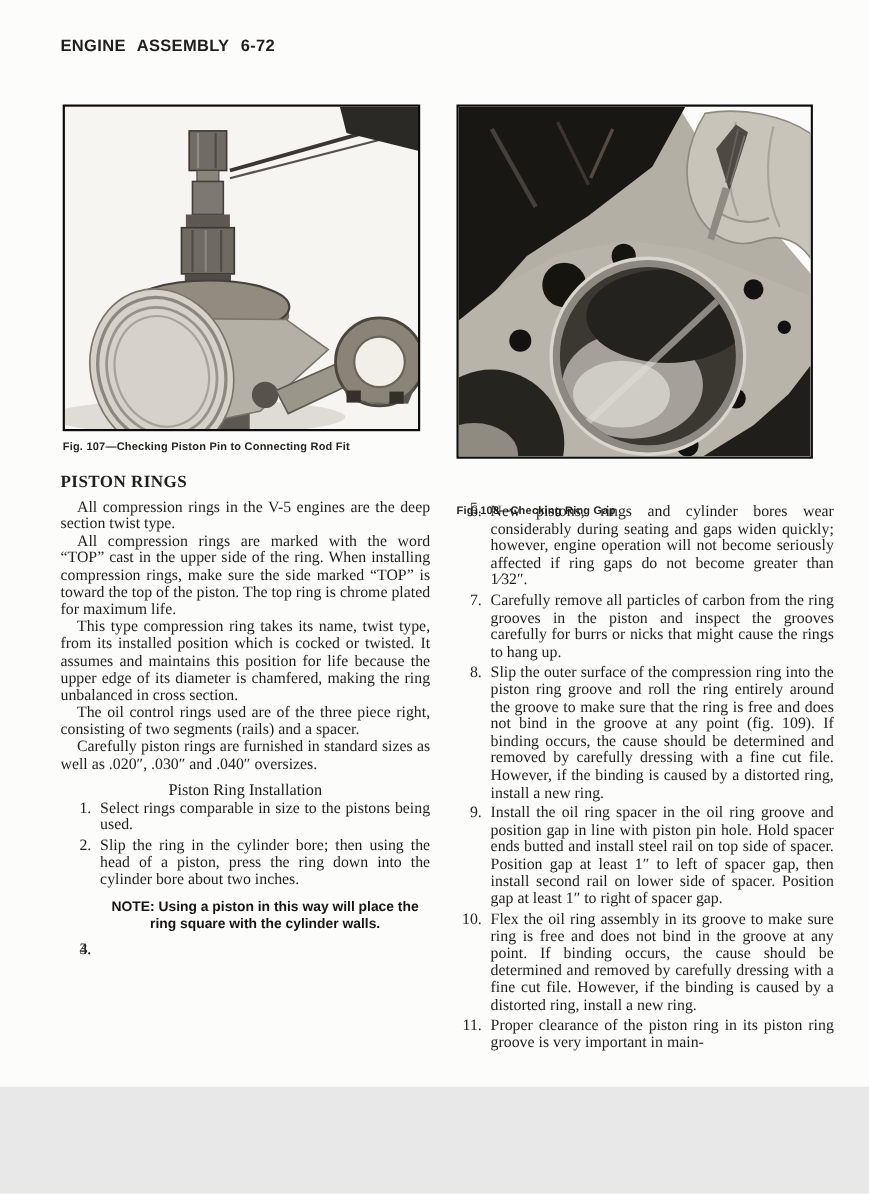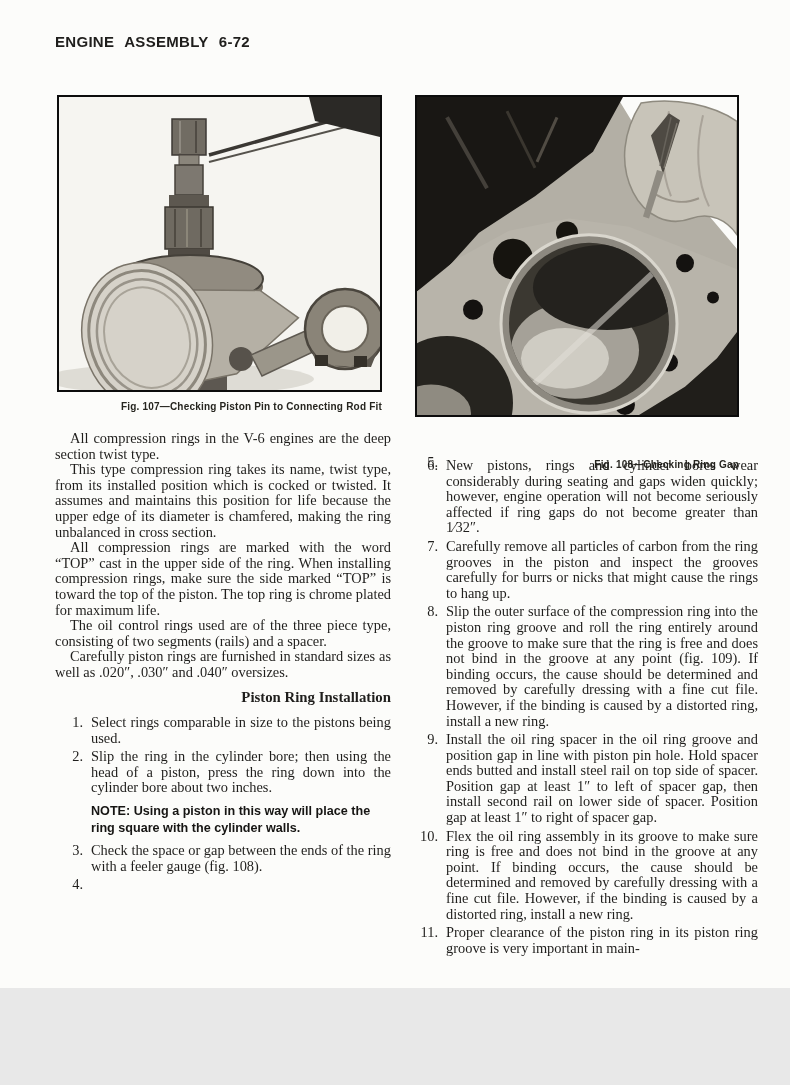--- a/index.html
+++ b/index.html
@@ -5,33 +5,33 @@
   html,body{margin:0;padding:0;background:#e8e8e8;}
   .page{position:relative;width:790px;height:988px;background:#fcfcfa;color:#1f1e1c;
         font-family:"Liberation Serif",serif;overflow:hidden;}
   .header{position:absolute;left:55px;top:33px;font-family:"Liberation Sans",sans-serif;
           font-weight:bold;font-size:15px;letter-spacing:.3px;word-spacing:6px;}
   .figframe{position:absolute;border:2px solid #0c0c0c;overflow:hidden;background:#f6f5f1;}
   .fig107{left:57px;top:95px;width:321px;height:293px;}
   .fig108{left:415px;top:95px;width:320px;height:318px;}
   .figframe svg{display:block;width:100%;height:100%;}
   .cap{position:absolute;font-family:"Liberation Sans",sans-serif;font-weight:bold;
-       font-size:10px;text-align:right;color:#26251f;letter-spacing:.2px;}
+       font-size:10px;text-align:left;color:#26251f;letter-spacing:.2px;}
   .cap107{left:57px;top:401px;width:325px;}
   .cap108{left:415px;top:429px;width:324px;margin-top:30px;}
   .col{position:absolute;font-size:14.4px;line-height:15.6px;text-align:justify;}
   .leftcol{left:55px;top:431px;width:336px;}
   .rightcol{left:410px;top:455px;width:348px;}
   .h2{font-weight:bold;font-size:15.5px;letter-spacing:.4px;margin:0 0 7px 0;text-align:left;}
-  .h3{font-weight:bold;font-size:14.8px;margin:9px 0 10px 0;text-align:right;}
+  .h3{font-weight:normal;font-size:14.8px;margin:9px 0 0 0;text-align:center;}
   .p{margin:0;text-indent:15px;}
   .li{position:relative;padding-left:36px;margin:0 0 3px 0;}
   .num{position:absolute;left:0;top:0;width:28px;text-align:right;}
   .note{margin:7px 0 7px 36px;font-family:"Liberation Sans",sans-serif;font-weight:bold;
-        font-size:12.6px;line-height:16.5px;text-align:left;color:#161513;}
+        font-size:12.6px;line-height:16.5px;text-align:center;color:#161513;}
 </style>
 </head>
 <body>
 
 <div class="page">
 
   <div class="header">ENGINE ASSEMBLY 6-72</div>
 
   <div class="figframe fig107">
     <svg viewBox="0 0 321 293" preserveAspectRatio="none">
@@ -126,41 +126,41 @@
 
       <polygon points="234,38 252,16 263,23 246,76" fill="#4e4a43"></polygon>
       <line x1="247" y1="70" x2="260" y2="26" stroke="#7b766d" stroke-width="1.5"></line>
       <line x1="243" y1="68" x2="254" y2="20" stroke="#67635b" stroke-width="1.5"></line>
       <polygon points="240,72 247,74 232,120 226,118" fill="#8f8b82"></polygon>
     </svg>
   </div>
   <div class="cap cap108">Fig. 108—Checking Ring Gap</div>
 
   <div class="col leftcol">
-    <p class="p">All compression rings in the V-6 engines are the deep section twist type.</p>
+    <div class="h2">PISTON RINGS</div>
+    <p class="p">All compression rings in the V-5 engines are the deep section twist type.</p>
+    <p class="p">All compression rings are marked with the word “TOP” cast in the upper side of the ring. When installing compression rings, make sure the side marked “TOP” is toward the top of the piston. The top ring is chrome plated for maximum life.</p>
     <p class="p">This type compression ring takes its name, twist type, from its installed position which is cocked or twisted. It assumes and maintains this position for life because the upper edge of its diameter is chamfered, making the ring unbalanced in cross section.</p>
-    <p class="p">All compression rings are marked with the word “TOP” cast in the upper side of the ring. When installing compression rings, make sure the side marked “TOP” is toward the top of the piston. The top ring is chrome plated for maximum life.</p>
-    <p class="p">The oil control rings used are of the three piece type, consisting of two segments (rails) and a spacer.</p>
+    <p class="p">The oil control rings used are of the three piece right, consisting of two segments (rails) and a spacer.</p>
     <p class="p">Carefully piston rings are furnished in standard sizes as well as .020″, .030″ and .040″ oversizes.</p>
     <div class="h3">Piston Ring Installation</div>
 
     <div class="li">
       <span class="num">1.</span>
       <div>Select rings comparable in size to the pistons being used.</div>
     </div>
     <div class="li">
       <span class="num">2.</span>
       <div>Slip the ring in the cylinder bore; then using the head of a piston, press the ring down into the cylinder bore about two inches.</div>
     </div>
 
     <div class="note">NOTE: Using a piston in this way will place the ring square with the cylinder walls.</div>
 
     <div class="li">
       <span class="num">3.</span>
-      <div>Check the space or gap between the ends of the ring with a feeler gauge (fig. 108).</div>
     </div>
     <div class="li">
       <span class="num">4.</span>
     </div>
   </div>
 
   <div class="col rightcol">
     <div class="li">
       <span class="num">5.</span>
     </div>

